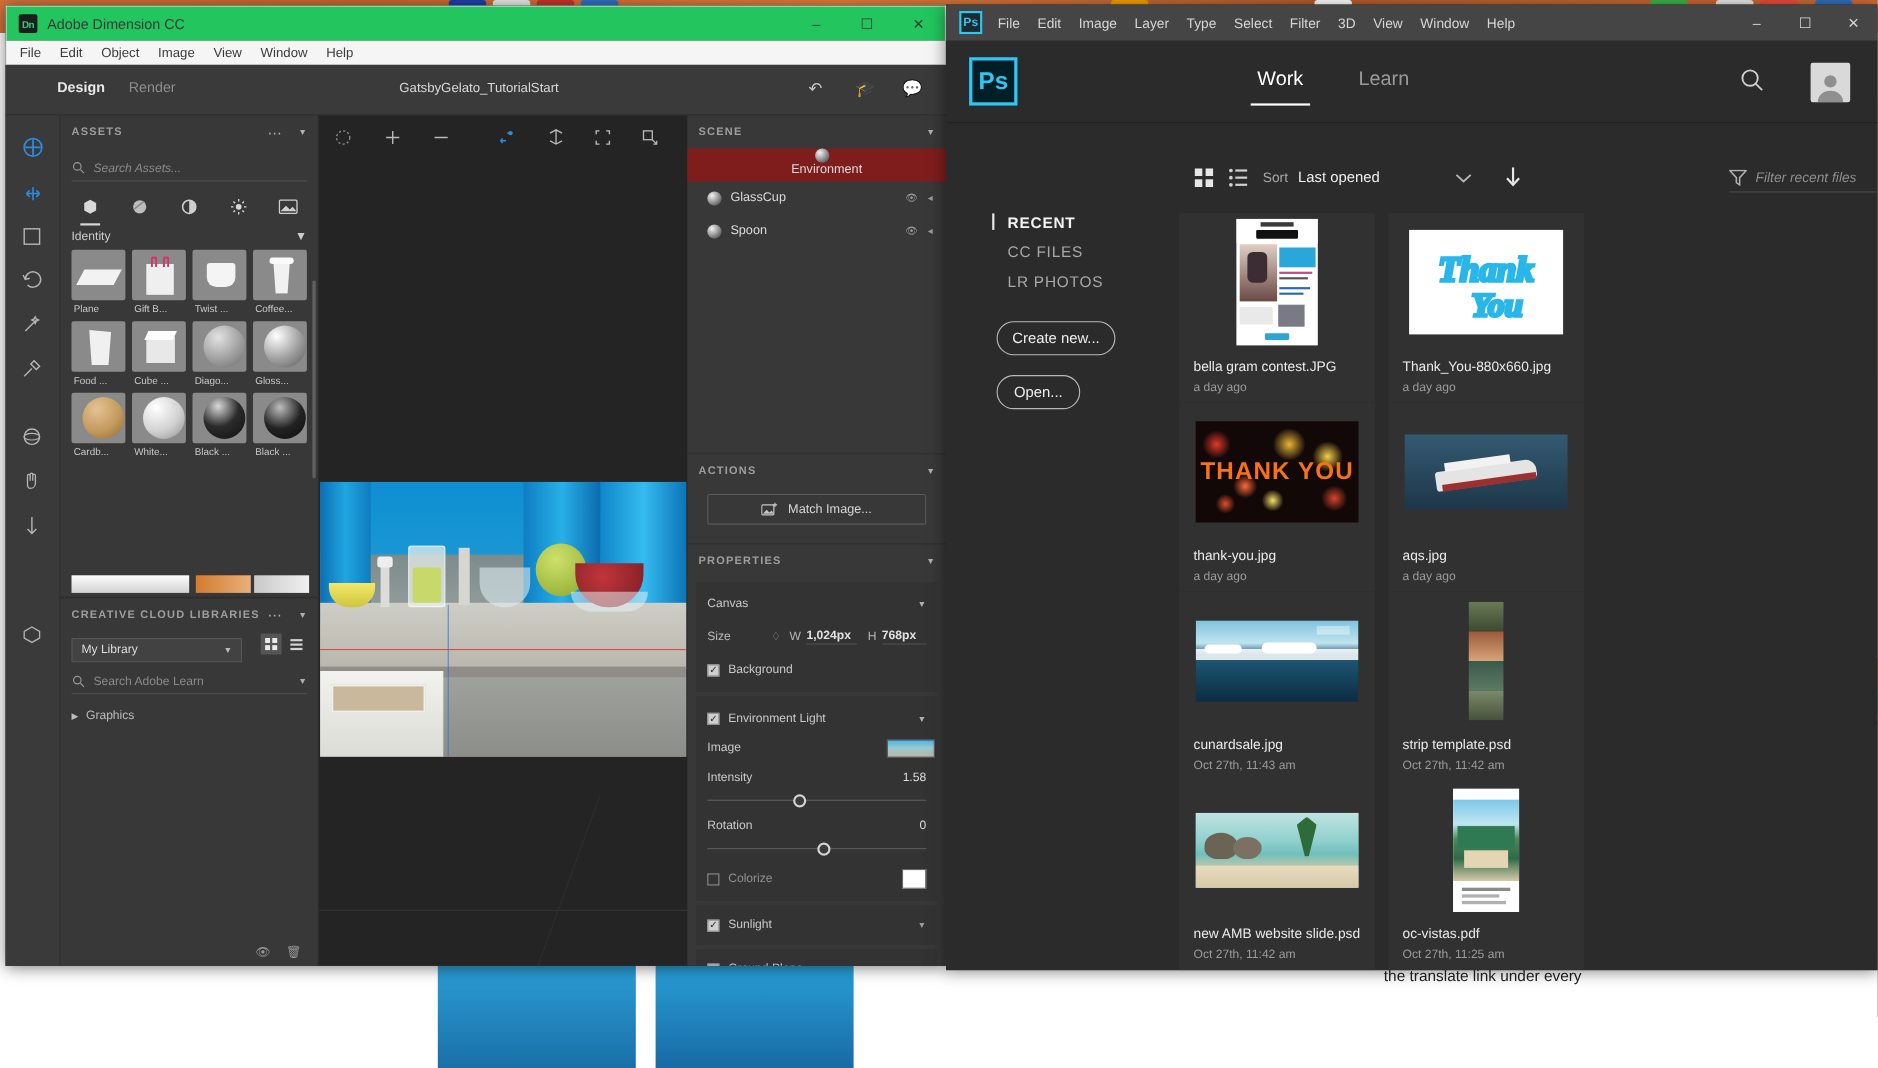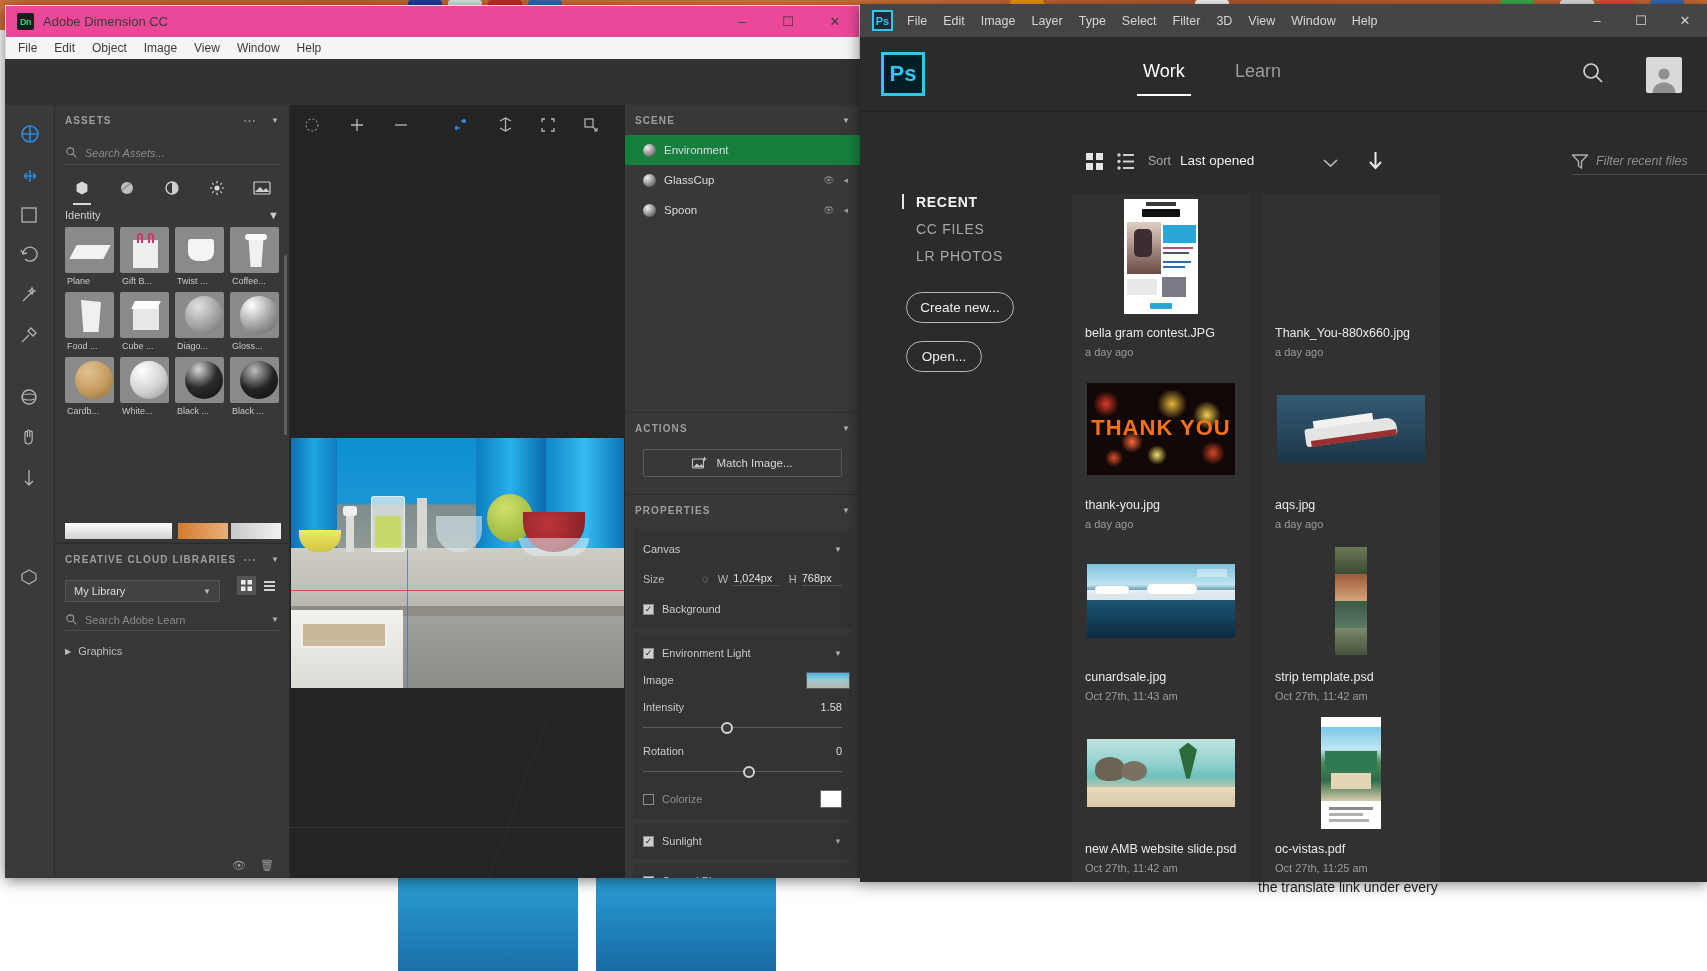--- a/index.html
+++ b/index.html
@@ -35,21 +35,21 @@
   }
   .bg-bigtext { position:absolute; color:#1a1a1a; font-weight:bold; }
 
   
   .win { position:absolute; overflow:hidden; }
 
   
   #dn-win { left:5px; top:5px; width:855px; height:873px; background:#323232;
             box-shadow:0 2px 14px rgba(0,0,0,.55); }
   .dn-titlebar {
-    height:32px; background:#ec4899; display:flex; align-items:center;
+    height:32px; background:#22c55e; display:flex; align-items:center;
     border:1px solid #dcdcdc; border-bottom:none;
   }
   .dn-appicon {
     width:17px; height:17px; margin-left:11px; margin-right:9px;
     background:#1d1d1d; border-radius:2px; color:#2ecf7b;
     font-size:9px; font-weight:bold; display:flex; align-items:center; justify-content:center;
     letter-spacing:-0.5px;
   }
   .dn-title { font-size:13px; color:#3a3a3a; }
   .dn-wbtns { margin-left:auto; display:flex; height:32px; }
@@ -113,32 +113,32 @@
                     display:flex; align-items:center; }
   .dn-graphics { display:flex; align-items:center; padding:14px 10px 0; font-size:11px; color:#bdbdbd; }
 
   
   .dn-canvas { position:absolute; left:285px; top:46px; width:335px; height:773px; background:#242424; }
   .dn-photo { position:absolute; left:1px; top:333px; width:333px; height:250px; }
 
   
   .dn-right { position:absolute; left:620px; top:46px; width:235px; height:773px; background:#383838; }
   .dn-scene-item { height:30px; display:flex; align-items:center; padding-left:18px; font-size:11.5px; color:#dcdcdc; }
-  .dn-scene-item.sel { background:#15803d; }
+  .dn-scene-item.sel { background:#7f1d1d;flex-direction:column; }
   .dn-scene-ic { width:13px; height:13px; border-radius:50%; margin-right:8px; flex:none;
                  background:radial-gradient(circle at 33% 30%,#f2f2f2,#777 65%,#333); }
   .dn-eye { margin-left:auto; display:flex; gap:9px; padding-right:12px; color:#9b9b9b; font-size:9px; }
   .dn-sect { border-top:1px solid #2e2e2e; }
   .dn-matchbtn { margin:6px 18px; height:28px; border:1px solid #5a5a5a; border-radius:2px;
                  display:flex; align-items:center; justify-content:center; gap:8px;
                  font-size:11.5px; color:#d6d6d6; }
   .dn-prop-card { background:#333333; margin:4px 8px; padding:8px 10px; }
   .dn-prow { display:flex; align-items:center; height:24px; font-size:11px; color:#c9c9c9; }
   .dn-prow .lbl { width:66px; color:#bbb; }
-  .dn-numfield { border-bottom:1px solid #4f4f4f; padding-bottom:1px; font-size:11px; color:#e2e2e2; }
+  .dn-numfield { border-bottom:1px solid #4f4f4f; padding-bottom:1px; font-size:11px; color:#e2e2e2;font-weight:bold; }
   .dn-check { width:11px; height:11px; border:1px solid #8d8d8d; margin-right:8px; flex:none;
               display:flex; align-items:center; justify-content:center; font-size:9px; color:#1f1f1f;}
   .dn-check.on { background:#cfcfcf; }
   .dn-slider { position:relative; height:14px; margin:2px 0 4px; }
   .dn-strack { position:absolute; left:0; right:0; top:6px; height:1px; background:#5d5d5d; }
   .dn-sknob { position:absolute; top:1px; width:12px; height:12px; border-radius:50%;
               border:2px solid #d2d2d2; background:#3b3b3b; }
   .dn-swatch { width:22px; height:18px; border:1px solid #6a6a6a; margin-left:auto; }
   .dn-bottombar { position:absolute; left:50px; bottom:0; width:235px; height:26px;
                   display:flex; align-items:center; justify-content:flex-end; gap:14px; padding-right:16px;
@@ -256,20 +256,30 @@
       <div class="dn-menu">Edit</div>
       <div class="dn-menu">Object</div>
       <div class="dn-menu">Image</div>
       <div class="dn-menu">View</div>
       <div class="dn-menu">Window</div>
       <div class="dn-menu">Help</div>
     </div>
 
     <div class="dn-body">
 
+      <div class="dn-toolbar">
+        <div class="dn-tab active" style="left:47px;">Design</div>
+        <div class="dn-tab idle" style="left:112px;">Render</div>
+        <div class="dn-doctitle">
+          <span>GatsbyGelato_TutorialStart</span>
+        </div>
+        <div class="dn-ticon" style="left:730px;">↶</div>
+        <div class="dn-ticon" style="left:773px;">🎓</div>
+        <div class="dn-ticon" style="left:815px;">💬</div>
+      </div>
 
       <div class="dn-rail">
         <div class="dn-railbtn sel" style="top:18px;">
           <svg width="22" height="22" viewBox="0 0 22 22">
               <circle cx="11" cy="11" r="8" fill="none" stroke="#2b8ce0" stroke-width="1.6"></circle>
               <path d="M11 4v14M4 11h14" stroke="#2b8ce0" stroke-width="1.6"></path>
             </svg>
         </div>
         <div class="dn-railbtn" style="top:60px;">
           <svg width="22" height="22" viewBox="0 0 22 22">
@@ -808,20 +818,28 @@
               <div class="fs" style="left:3px;top:80px;width:30px;height:16px;background:#e9e9e9;"></div>
               <div class="fs" style="left:38px;top:78px;width:24px;height:20px;background:#7a7a86;"></div>
               <div class="fs" style="left:26px;top:104px;width:22px;height:6px;background:#2ba6d8;border-radius:1px;"></div>
             </div>
           </div>
           <div class="ps-cardname">bella gram contest.JPG</div>
           <div class="ps-carddate">a day ago</div>
         </div>
 
         <div class="ps-card" style="left:190px;top:0;">
+          <div class="ps-cardthumb">
+            <div class="th" style="width:140px;height:95px;background:#fff;display:flex;align-items:center;justify-content:center;">
+              <svg width="130" height="76" viewBox="0 0 130 76">
+                <text x="65" y="36" text-anchor="middle" font-family="Liberation Serif, serif" font-size="32" font-style="italic" font-weight="bold" fill="#29b6e8" stroke="#29b6e8" stroke-width="3" paint-order="stroke">Thank</text>
+                <text x="75" y="68" text-anchor="middle" font-family="Liberation Serif, serif" font-size="30" font-style="italic" font-weight="bold" fill="#29b6e8" stroke="#29b6e8" stroke-width="3" paint-order="stroke">You</text>
+              </svg>
+            </div>
+          </div>
           <div class="ps-cardname">Thank_You-880x660.jpg</div>
           <div class="ps-carddate">a day ago</div>
         </div>
 
         <div class="ps-card" style="left:0;top:172px;">
           <div class="ps-cardthumb">
             <div class="th" style="width:148px;height:92px;background:#120808;">
               <div class="fs" style="left:6px;top:8px;width:26px;height:26px;border-radius:50%;background:radial-gradient(circle,#e03a2a,transparent 70%);"></div>
               <div class="fs" style="left:34px;top:48px;width:22px;height:22px;border-radius:50%;background:radial-gradient(circle,#ff6a3a,transparent 70%);"></div>
               <div class="fs" style="left:70px;top:6px;width:30px;height:30px;border-radius:50%;background:radial-gradient(circle,#e8b43a,transparent 70%);"></div>

